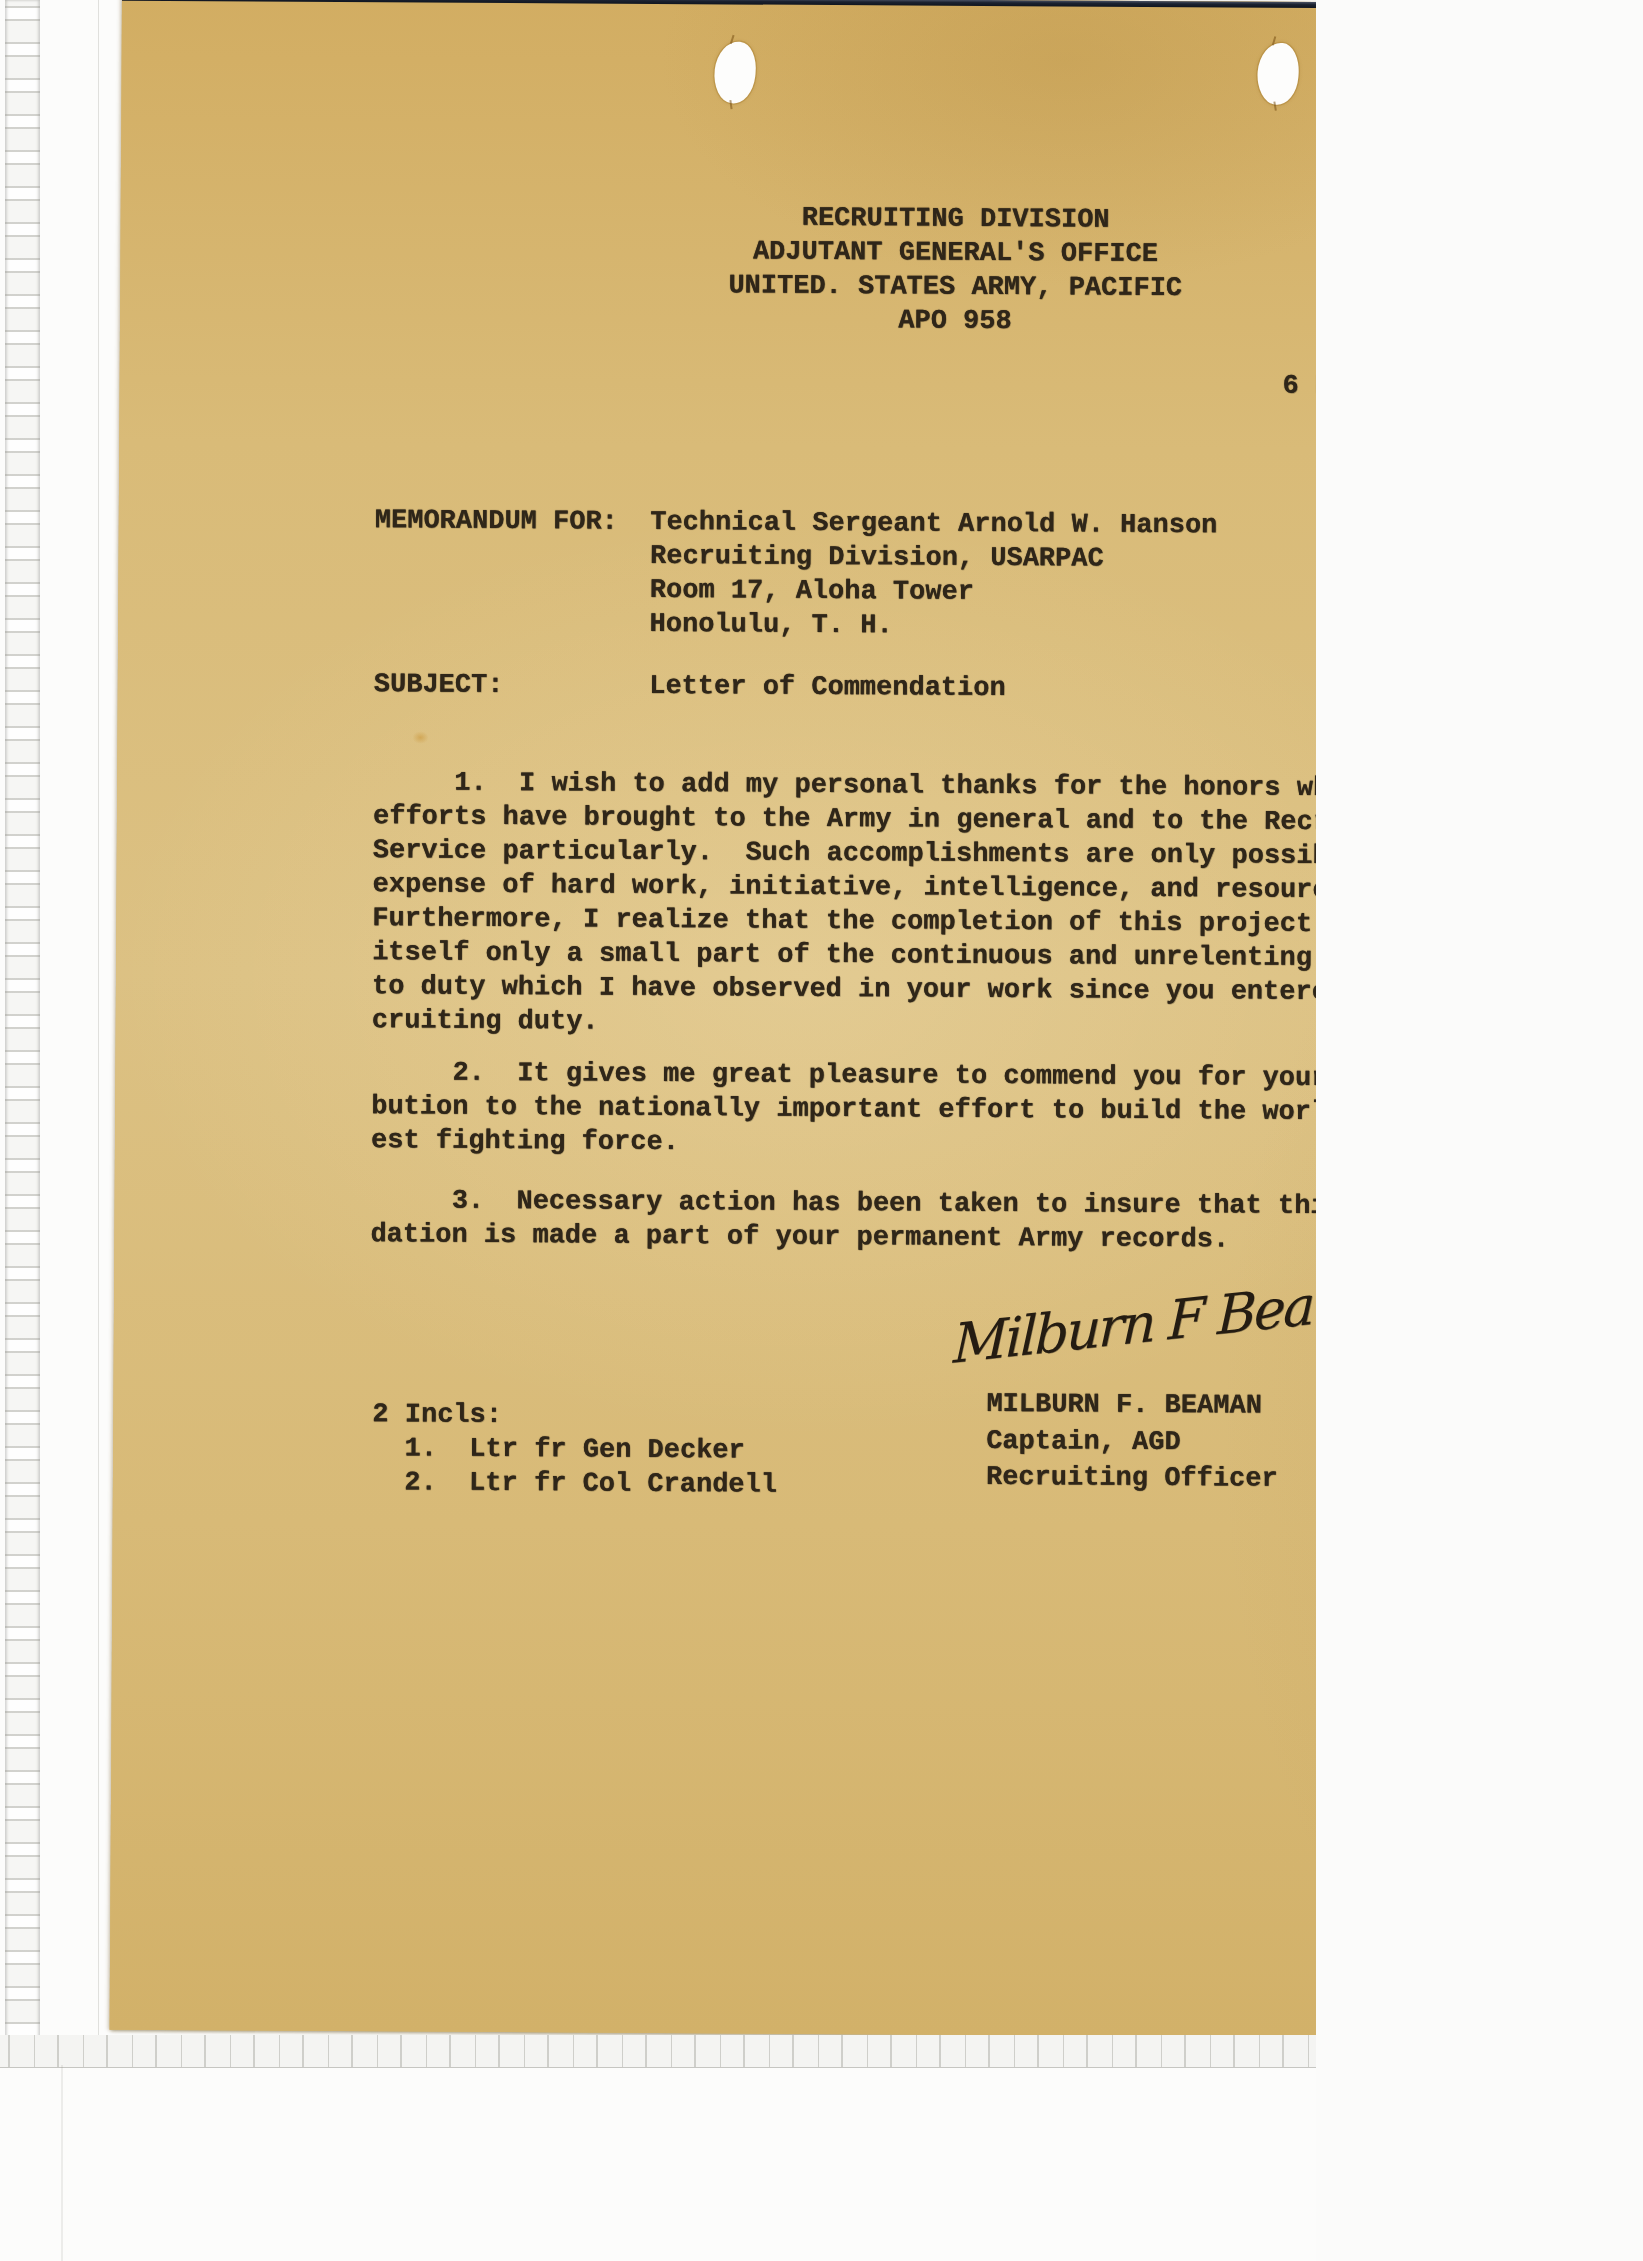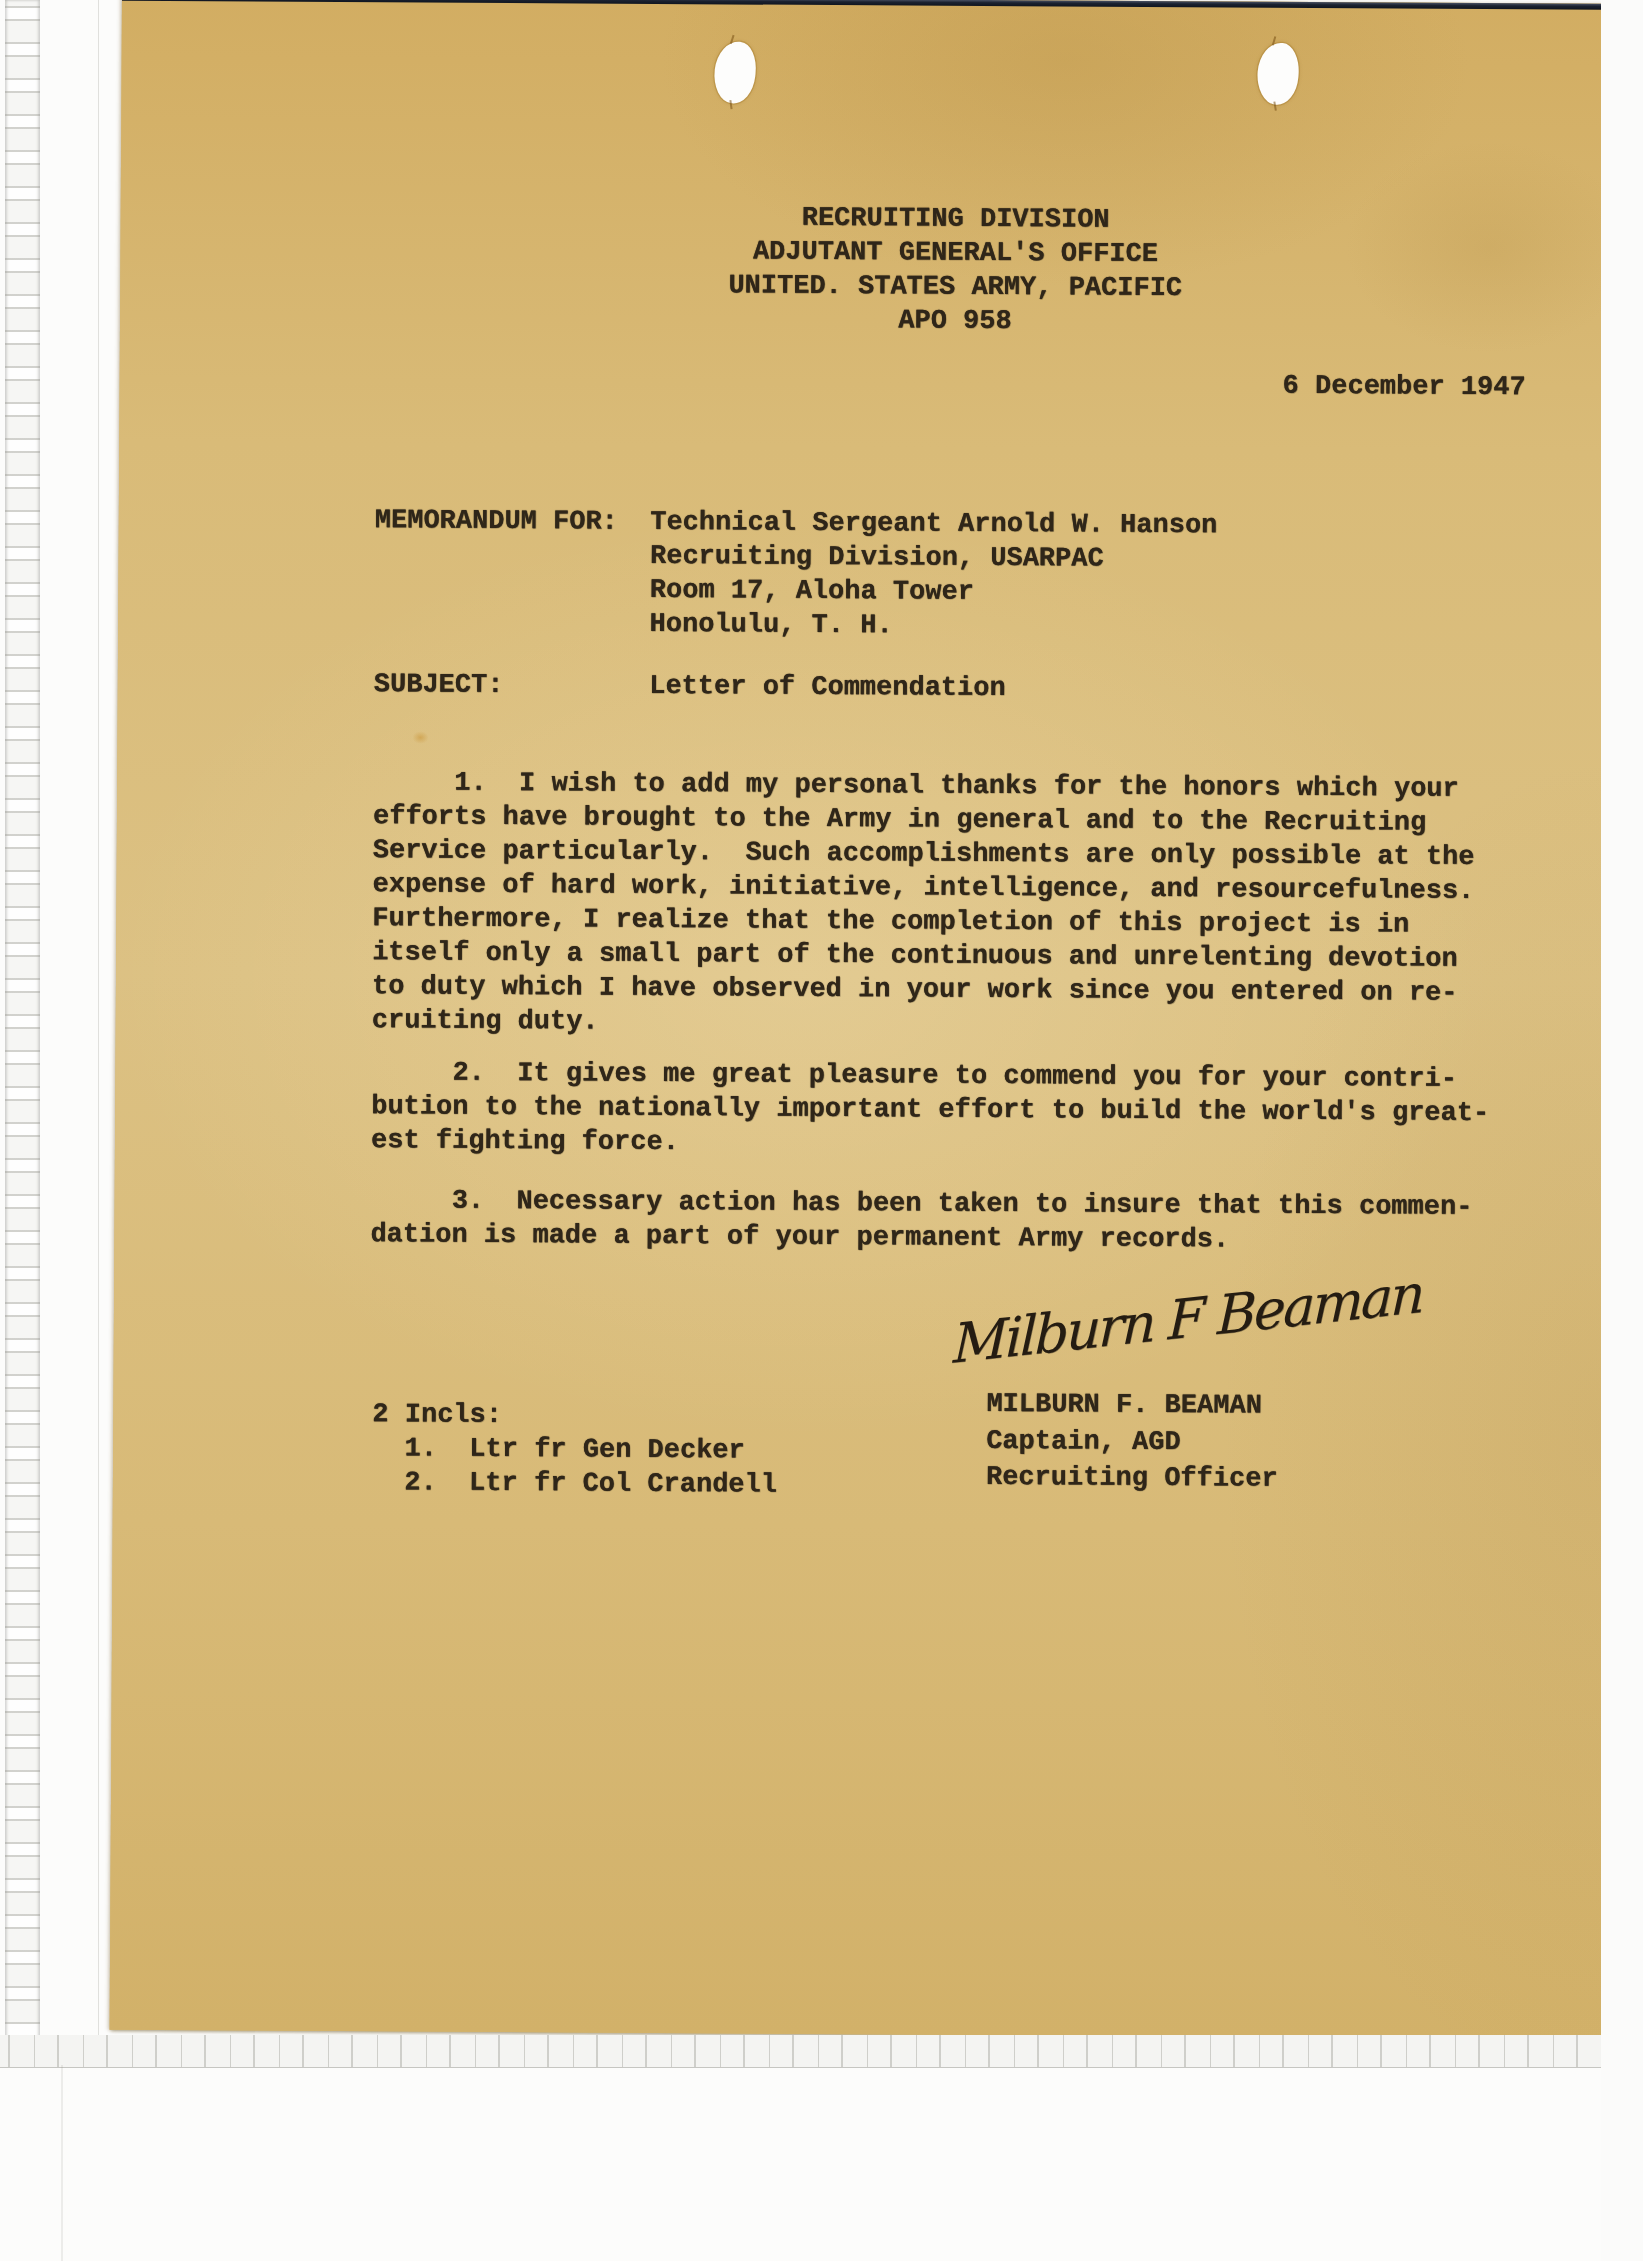--- a/index.html
+++ b/index.html
@@ -1,18 +1,18 @@
 <!DOCTYPE html>
 <html style="font-size:10.3px"><head>
 <meta charset="utf-8">
 <style>
   html, body { margin: 0; padding: 0; background: #fbfbfa; }
   .scene {
     position: relative;
-    width: 1601px;
+    width: 1316px;
     height: 2261px;
     background: #fcfcfb;
     overflow: hidden;
     font-family: "Liberation Mono", "DejaVu Sans Mono", monospace;
   }
 
   
   .protector-left {
     position: absolute; left: 5.2px; top: 0; width: 35px; height: 2065px;
     background-color: #f6f6f4;

